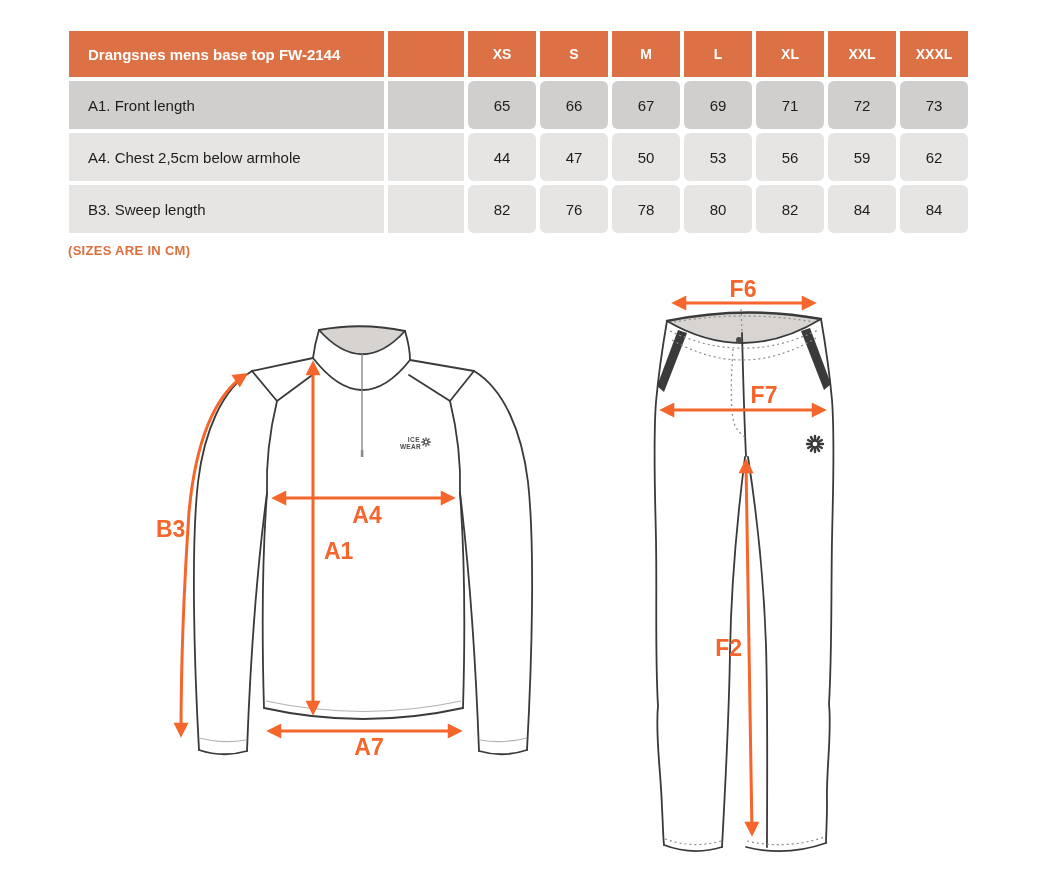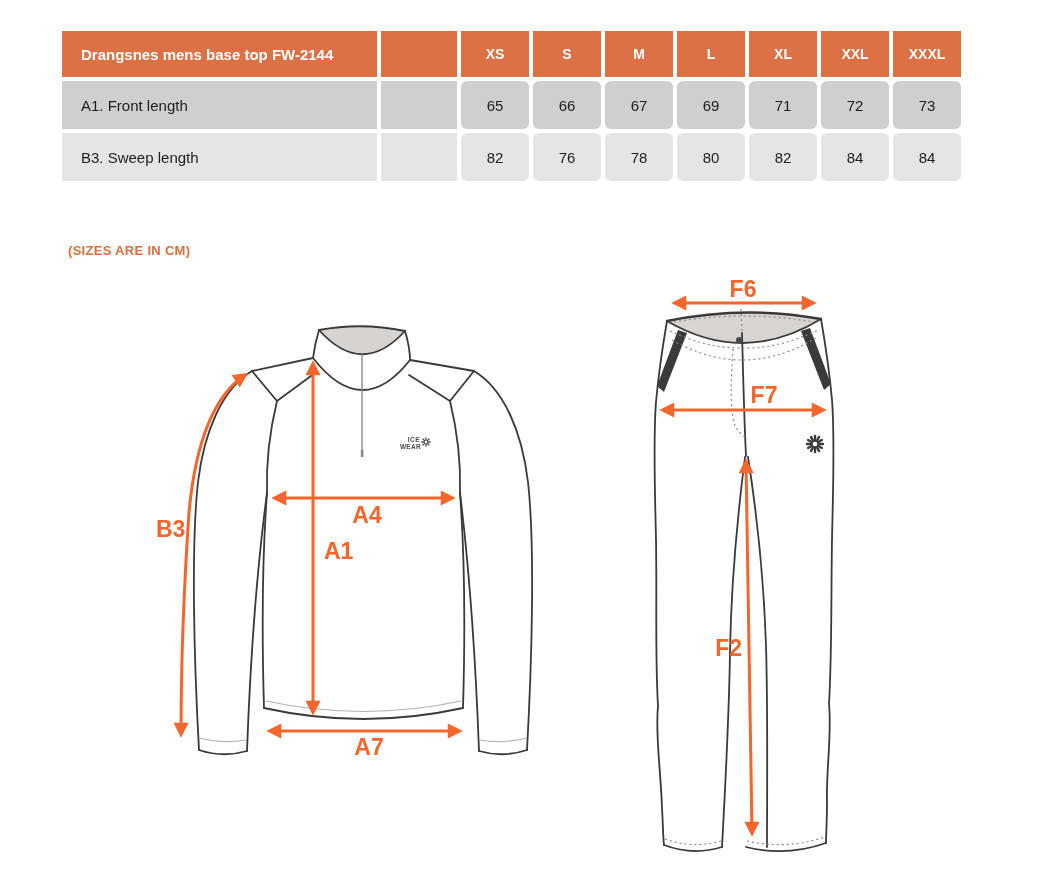--- a/index.html
+++ b/index.html
@@ -2,21 +2,21 @@
 <html style="--header_bg: #DB7144; --header_text: #FFFFFF; --row_dark: #D0CFCD; --row_light: #E6E5E3; --cell_text: #1D1D1B; --note: #DD6F3F; --arrow: #F4662B; --outline: #3A3A3A;"><head>
 <meta charset="utf-8">
 <style>
   html,body{margin:0;padding:0;background:#ffffff;}
   .page{
     position:relative;width:1040px;height:895px;background:#ffffff;overflow:hidden;
     font-family:"Liberation Sans",sans-serif;color:var(--cell_text,#1d1d1b);
   }
   
   table.size-table{
-    position:absolute;left:58px;top:27px;
+    position:absolute;left:65px;top:27px;
     border-collapse:separate;border-spacing:4px;table-layout:fixed;
   }
   table.size-table th{
     background:var(--header_bg,#DB7144);color:var(--header_text,#fff);
     font-size:14px;font-weight:bold;height:46px;text-align:center;padding:0;
   }
   table.size-table th.title{width:296px;text-align:left;padding-left:19px;font-size:15px;}
   table.size-table th.sp{width:76px;}
   table.size-table th.size{width:68px;}
   table.size-table td{height:48px;padding:0;font-size:15px;}
@@ -53,20 +53,31 @@
     <tr class="dark">
       <td class="label">A1. Front length</td>
       <td class="sp"></td>
       <td class="val">65</td>
       <td class="val">66</td>
       <td class="val">67</td>
       <td class="val">69</td>
       <td class="val">71</td>
       <td class="val">72</td>
       <td class="val">73</td>
+    </tr>
+    <tr class="light">
+      <td class="label">A4. Chest 2,5cm below armhole</td>
+      <td class="sp"></td>
+      <td class="val">44</td>
+      <td class="val">47</td>
+      <td class="val">50</td>
+      <td class="val">53</td>
+      <td class="val">56</td>
+      <td class="val">59</td>
+      <td class="val">62</td>
     </tr>
     <tr class="light">
       <td class="label">B3. Sweep length</td>
       <td class="sp"></td>
       <td class="val">82</td>
       <td class="val">76</td>
       <td class="val">78</td>
       <td class="val">80</td>
       <td class="val">82</td>
       <td class="val">84</td>

